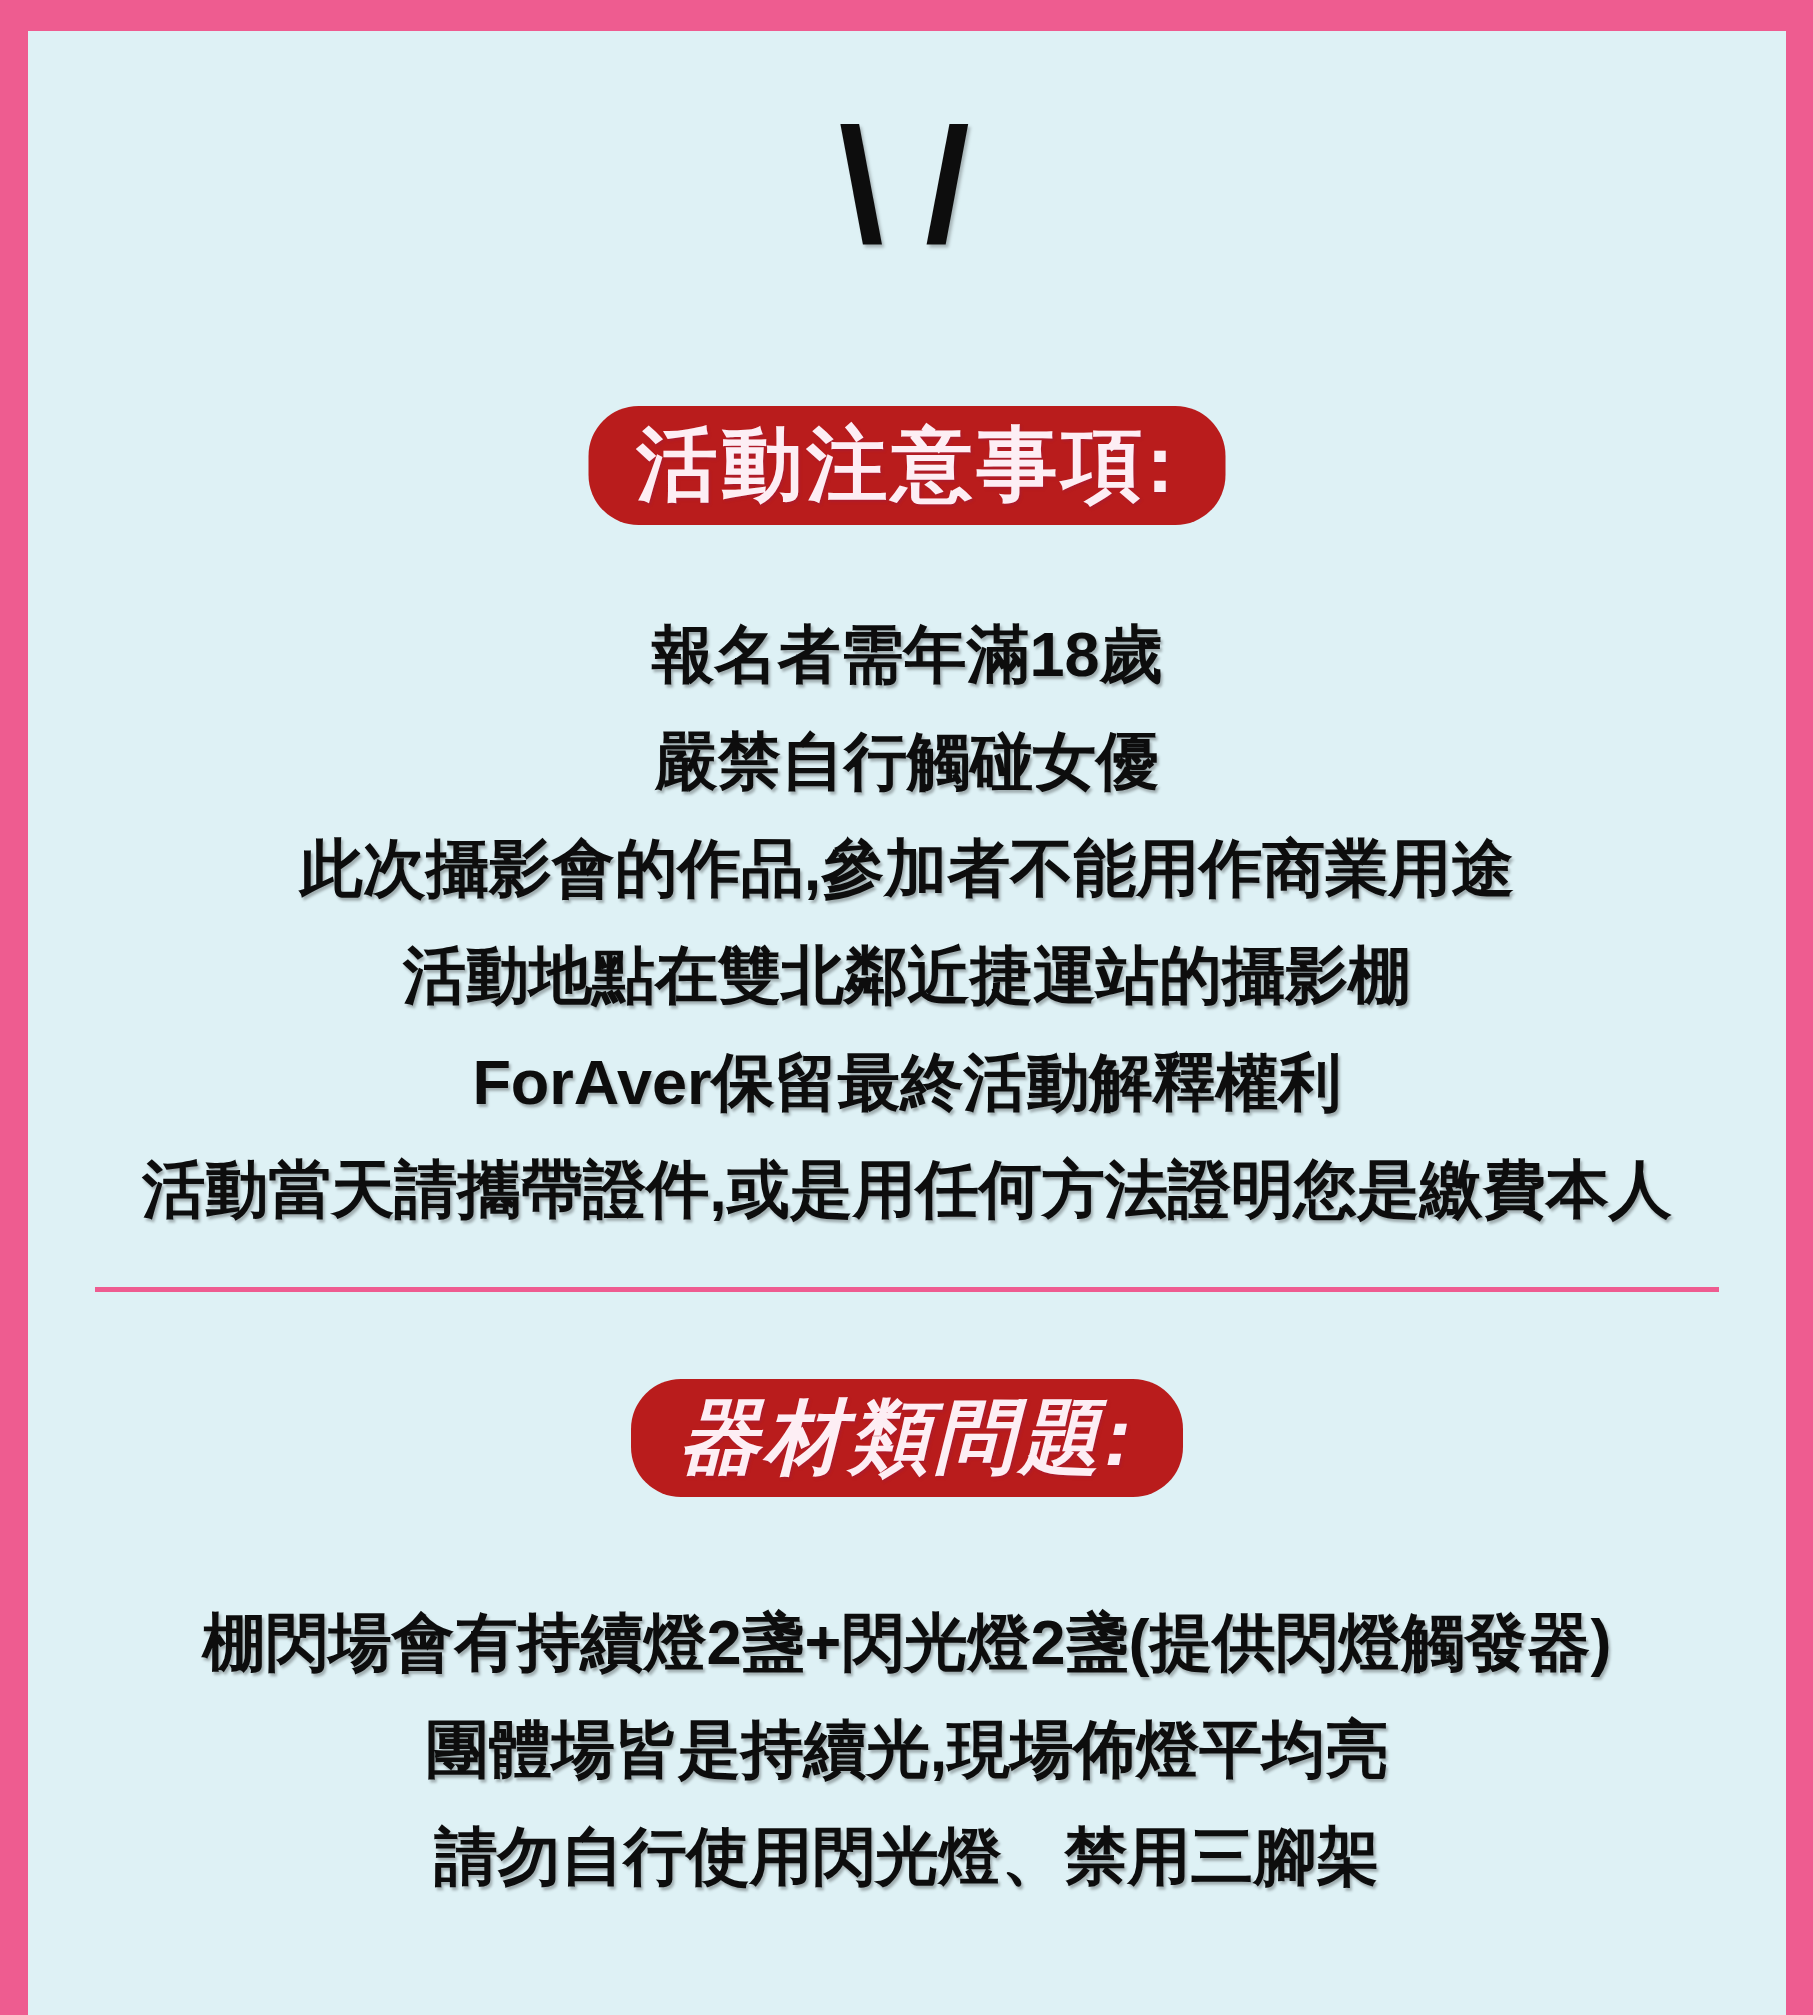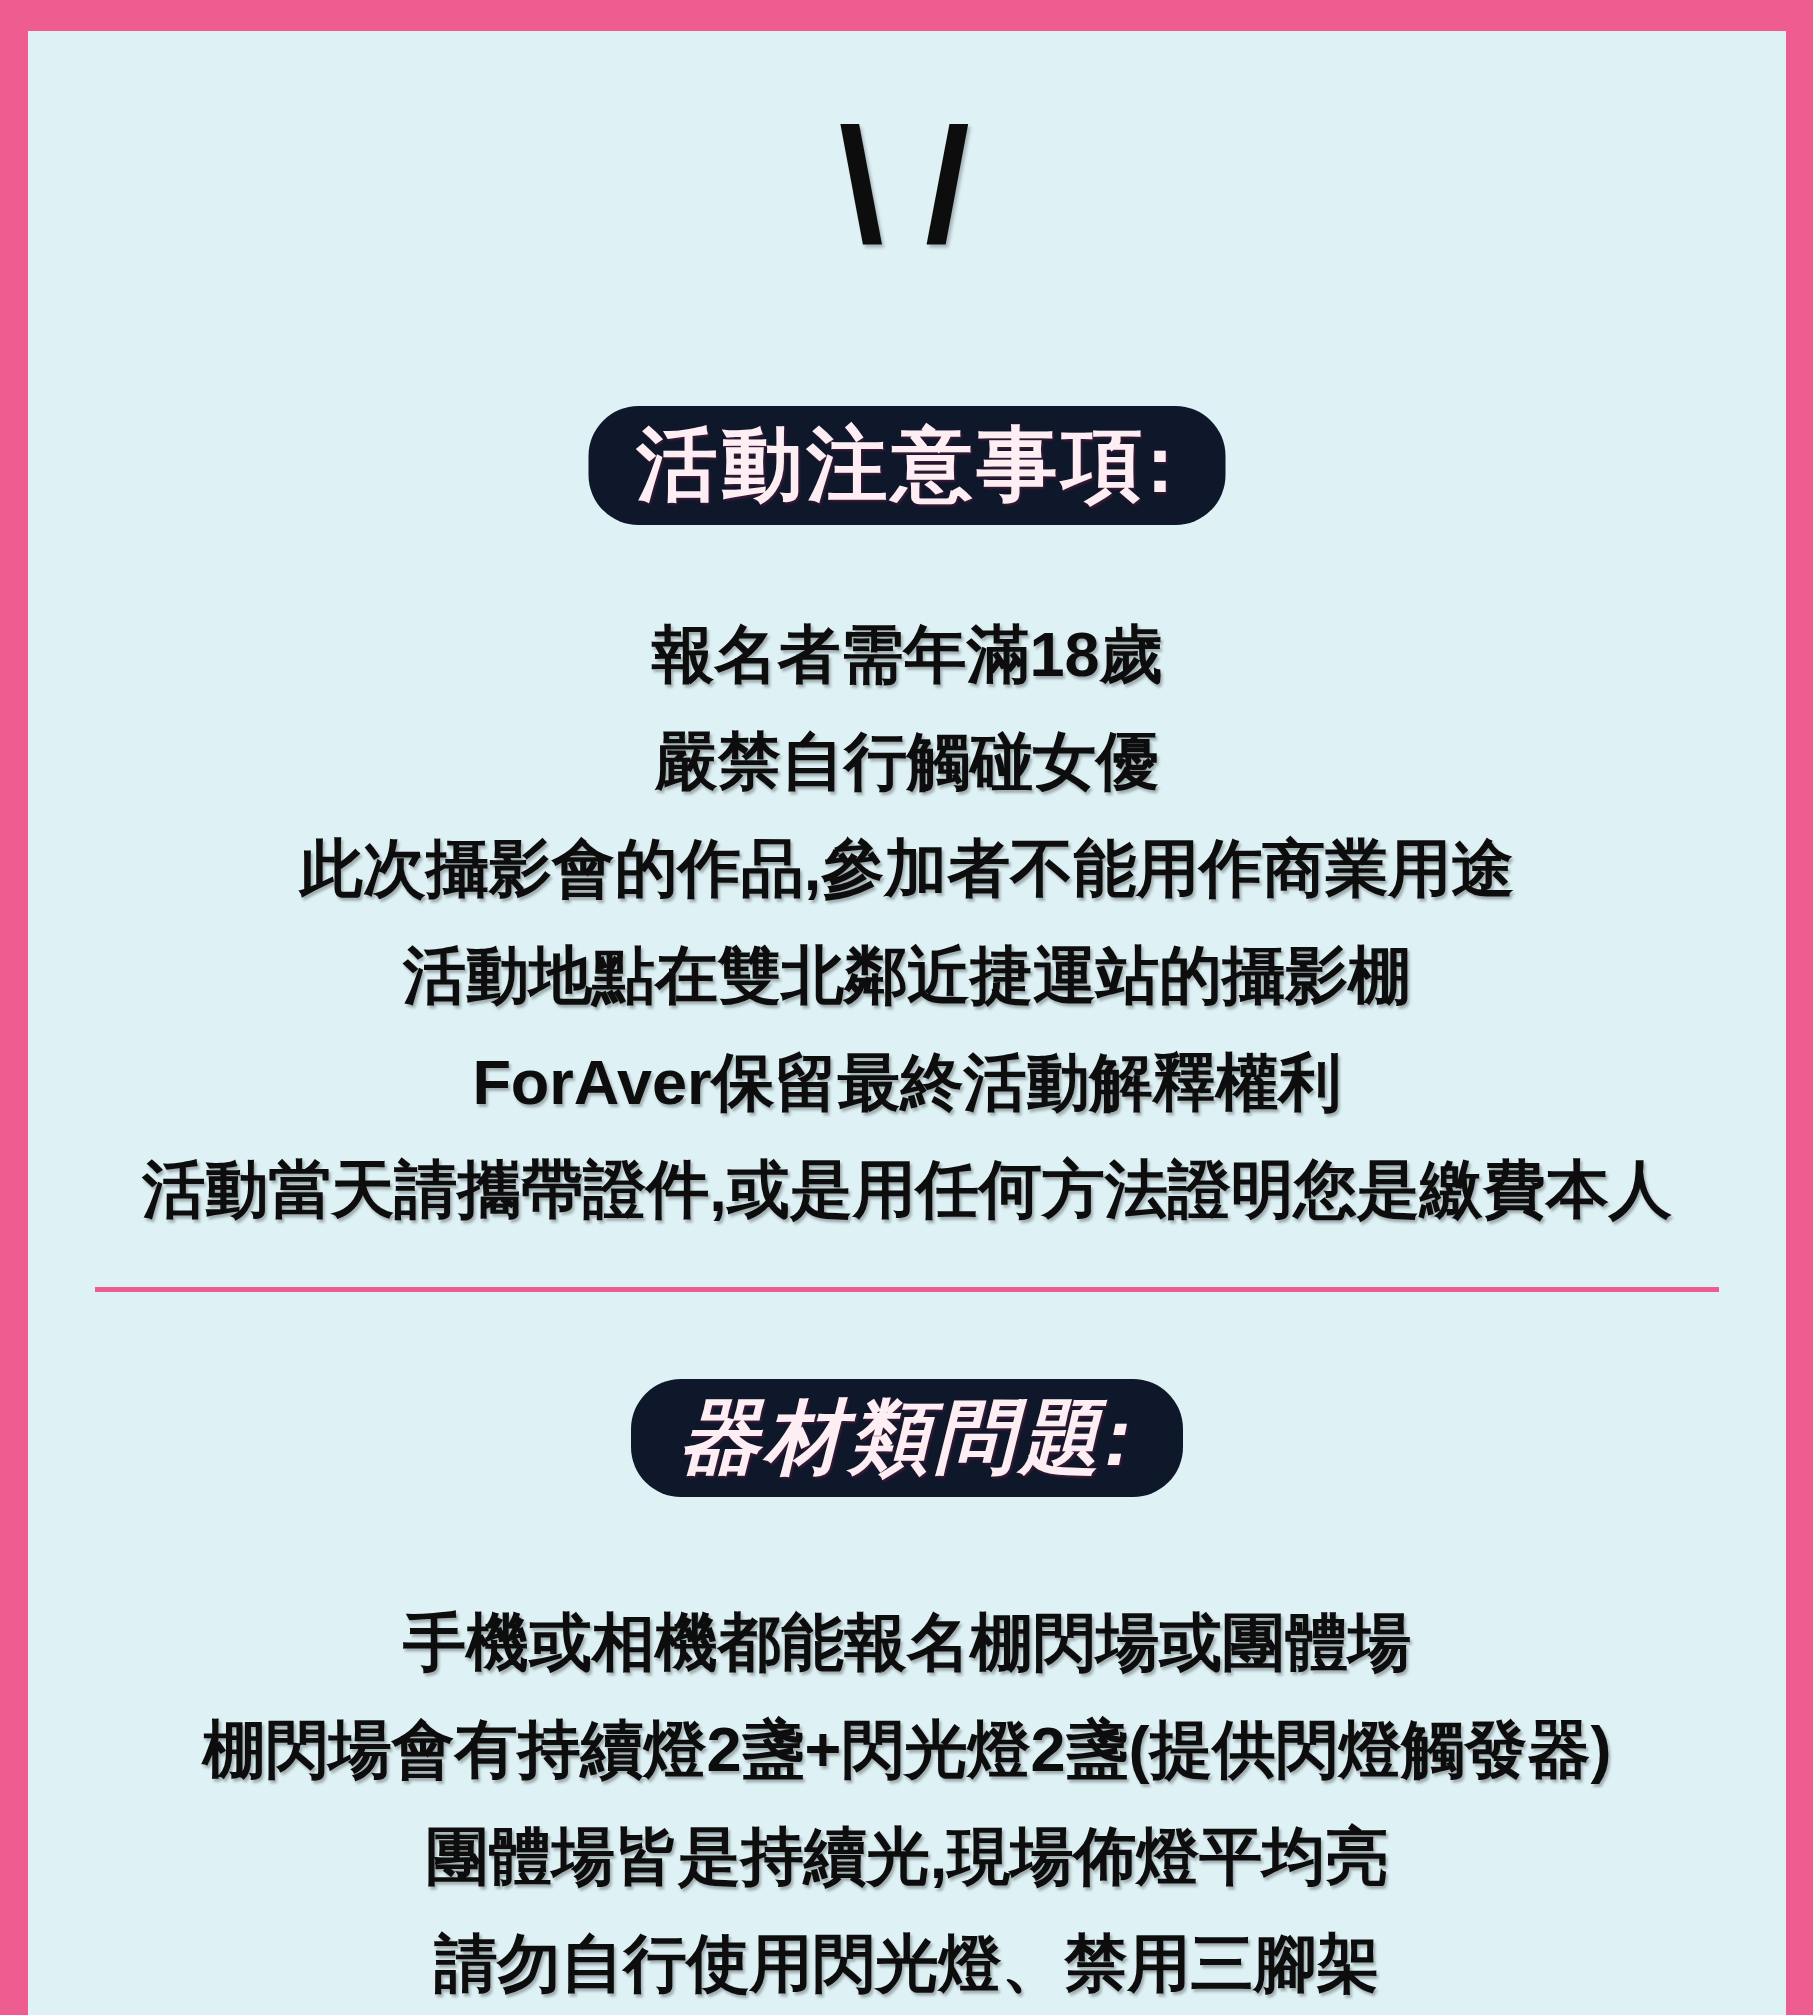--- a/index.html
+++ b/index.html
@@ -22,21 +22,21 @@
     gap:36px;
     font-size:161px; line-height:1.05;
     font-weight:900; color:#0d0d0d;
     letter-spacing:5.6px;
     text-shadow:2.4px 3.2px 3.2px rgba(0,0,0,0.25);
     white-space:nowrap;
   }
   .title-slash { font-weight:900; }
   .badge {
     position:absolute; left:50%; transform:translateX(-50%);
-    background:#0f172a;
+    background:#b91c1c;
     color:#fdeef4;
     font-size:81px; font-weight:900;
     letter-spacing:4px;
     border-radius:50px;
     display:flex; align-items:center; justify-content:center;
     padding:0 48px;
     white-space:nowrap;
     text-shadow:1.6px 2.4px 2.4px rgba(150,30,75,0.35);
   }
   .badge-1 { top:406px; height:119px; }
@@ -79,18 +79,17 @@
   <div class="line">活動地點在雙北鄰近捷運站的攝影棚</div>
   <div class="line">ForAver保留最終活動解釋權利</div>
   <div class="line">活動當天請攜帶證件,或是用任何方法證明您是繳費本人</div>
 </div>
 
 <div class="divider"></div>
 
 <div class="badge badge-2">器材類問題:</div>
 
 <div class="notes notes-2">
-  <div class="line">手機或相機都能報名棚閃場或團體場</div>
   <div class="line">棚閃場會有持續燈2盞+閃光燈2盞(提供閃燈觸發器)</div>
   <div class="line">團體場皆是持續光,現場佈燈平均亮</div>
   <div class="line">請勿自行使用閃光燈、禁用三腳架</div>
 </div>
 
 
 </body></html>

